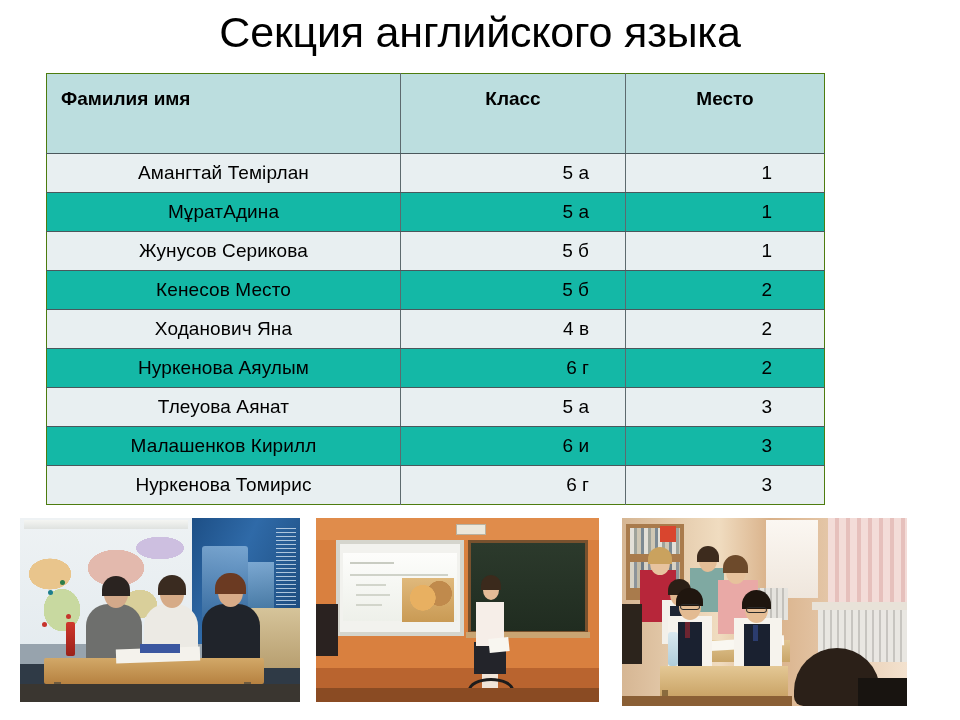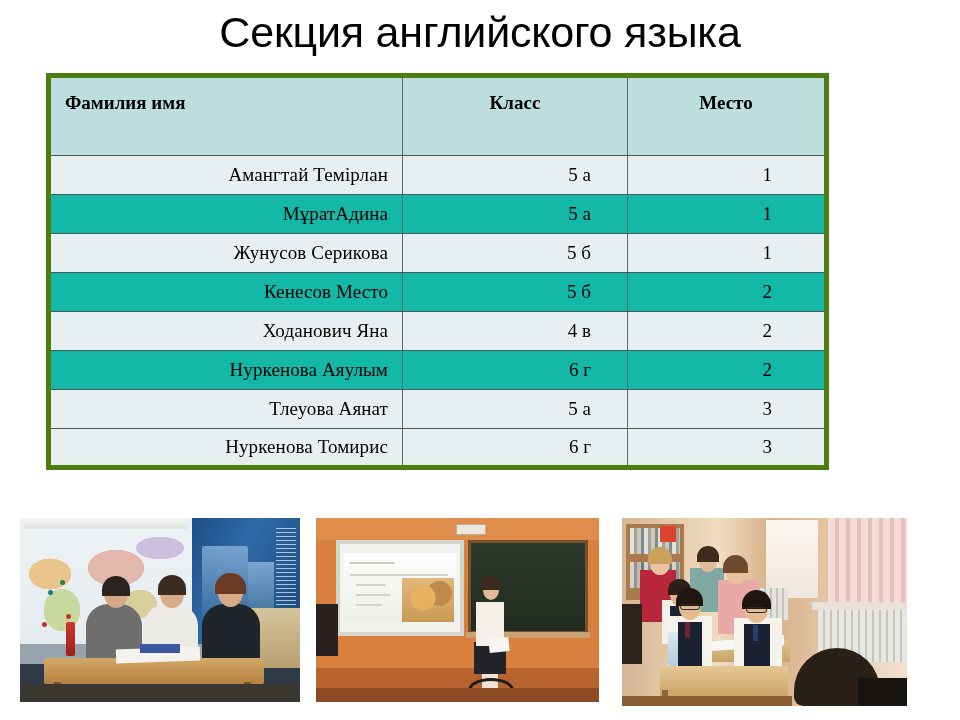--- a/index.html
+++ b/index.html
@@ -31,22 +31,21 @@
   }
 
   
   #results-table {
     position: absolute;
     left: 46px;
     top: 73px;
     width: 778px;
     border-collapse: collapse;
     table-layout: fixed;
-    border: 5px solid #4d7c0f;
-    font-family: Liberation Serif, serif;
+    border: 1px solid #4d7c0f;
   }
   #results-table col.c-name  { width: 354px; }
   #results-table col.c-class { width: 225px; }
   #results-table col.c-place { width: 199px; }
 
   #results-table th,
   #results-table td {
     border-right: 1px solid #5d6a6e;
     border-bottom: 1px solid #4a585c;
     padding: 0 14px;
@@ -69,21 +68,21 @@
   }
   #results-table thead th.h-name  { text-align: left; }
   #results-table thead th.h-class { text-align: center; }
   #results-table thead th.h-place { text-align: center; }
 
   #results-table tbody tr { height: 39px; }
   #results-table tbody tr.odd  td { background: #e8eff1; }
   #results-table tbody tr.even td { background: #14b8a6; }
   #results-table tbody tr:last-child td { border-bottom: none; }
 
-  #results-table td.cell-name  { text-align: right;  letter-spacing: 0.1px; }
+  #results-table td.cell-name  { text-align: center;  letter-spacing: 0.1px; }
   #results-table td.cell-class { text-align: right; padding-right: 36px; }
   #results-table td.cell-place { text-align: right; padding-right: 52px; }
 
   
   .photo {
     position: absolute;
     overflow: hidden;
   }
   #photo-jury      { left: 20px;  top: 518px; width: 280px; height: 184px; }
   #photo-presenter { left: 316px; top: 518px; width: 283px; height: 184px; }
@@ -313,20 +312,25 @@
     <tr class="even">
       <td class="cell-name">Нуркенова Аяулым</td>
       <td class="cell-class">6 г</td>
       <td class="cell-place">2</td>
     </tr>
     <tr class="odd">
       <td class="cell-name">Тлеуова Аянат</td>
       <td class="cell-class">5 а</td>
       <td class="cell-place">3</td>
     </tr>
+    <tr class="even">
+      <td class="cell-name">Малашенков Кирилл</td>
+      <td class="cell-class">6 и</td>
+      <td class="cell-place">3</td>
+    </tr>
     <tr class="odd">
       <td class="cell-name">Нуркенова Томирис</td>
       <td class="cell-class">6 г</td>
       <td class="cell-place">3</td>
     </tr>
   </tbody>
 </table>
 
 <div class="photo" id="photo-jury">
   <div class="ph-layer p1-map"></div>

